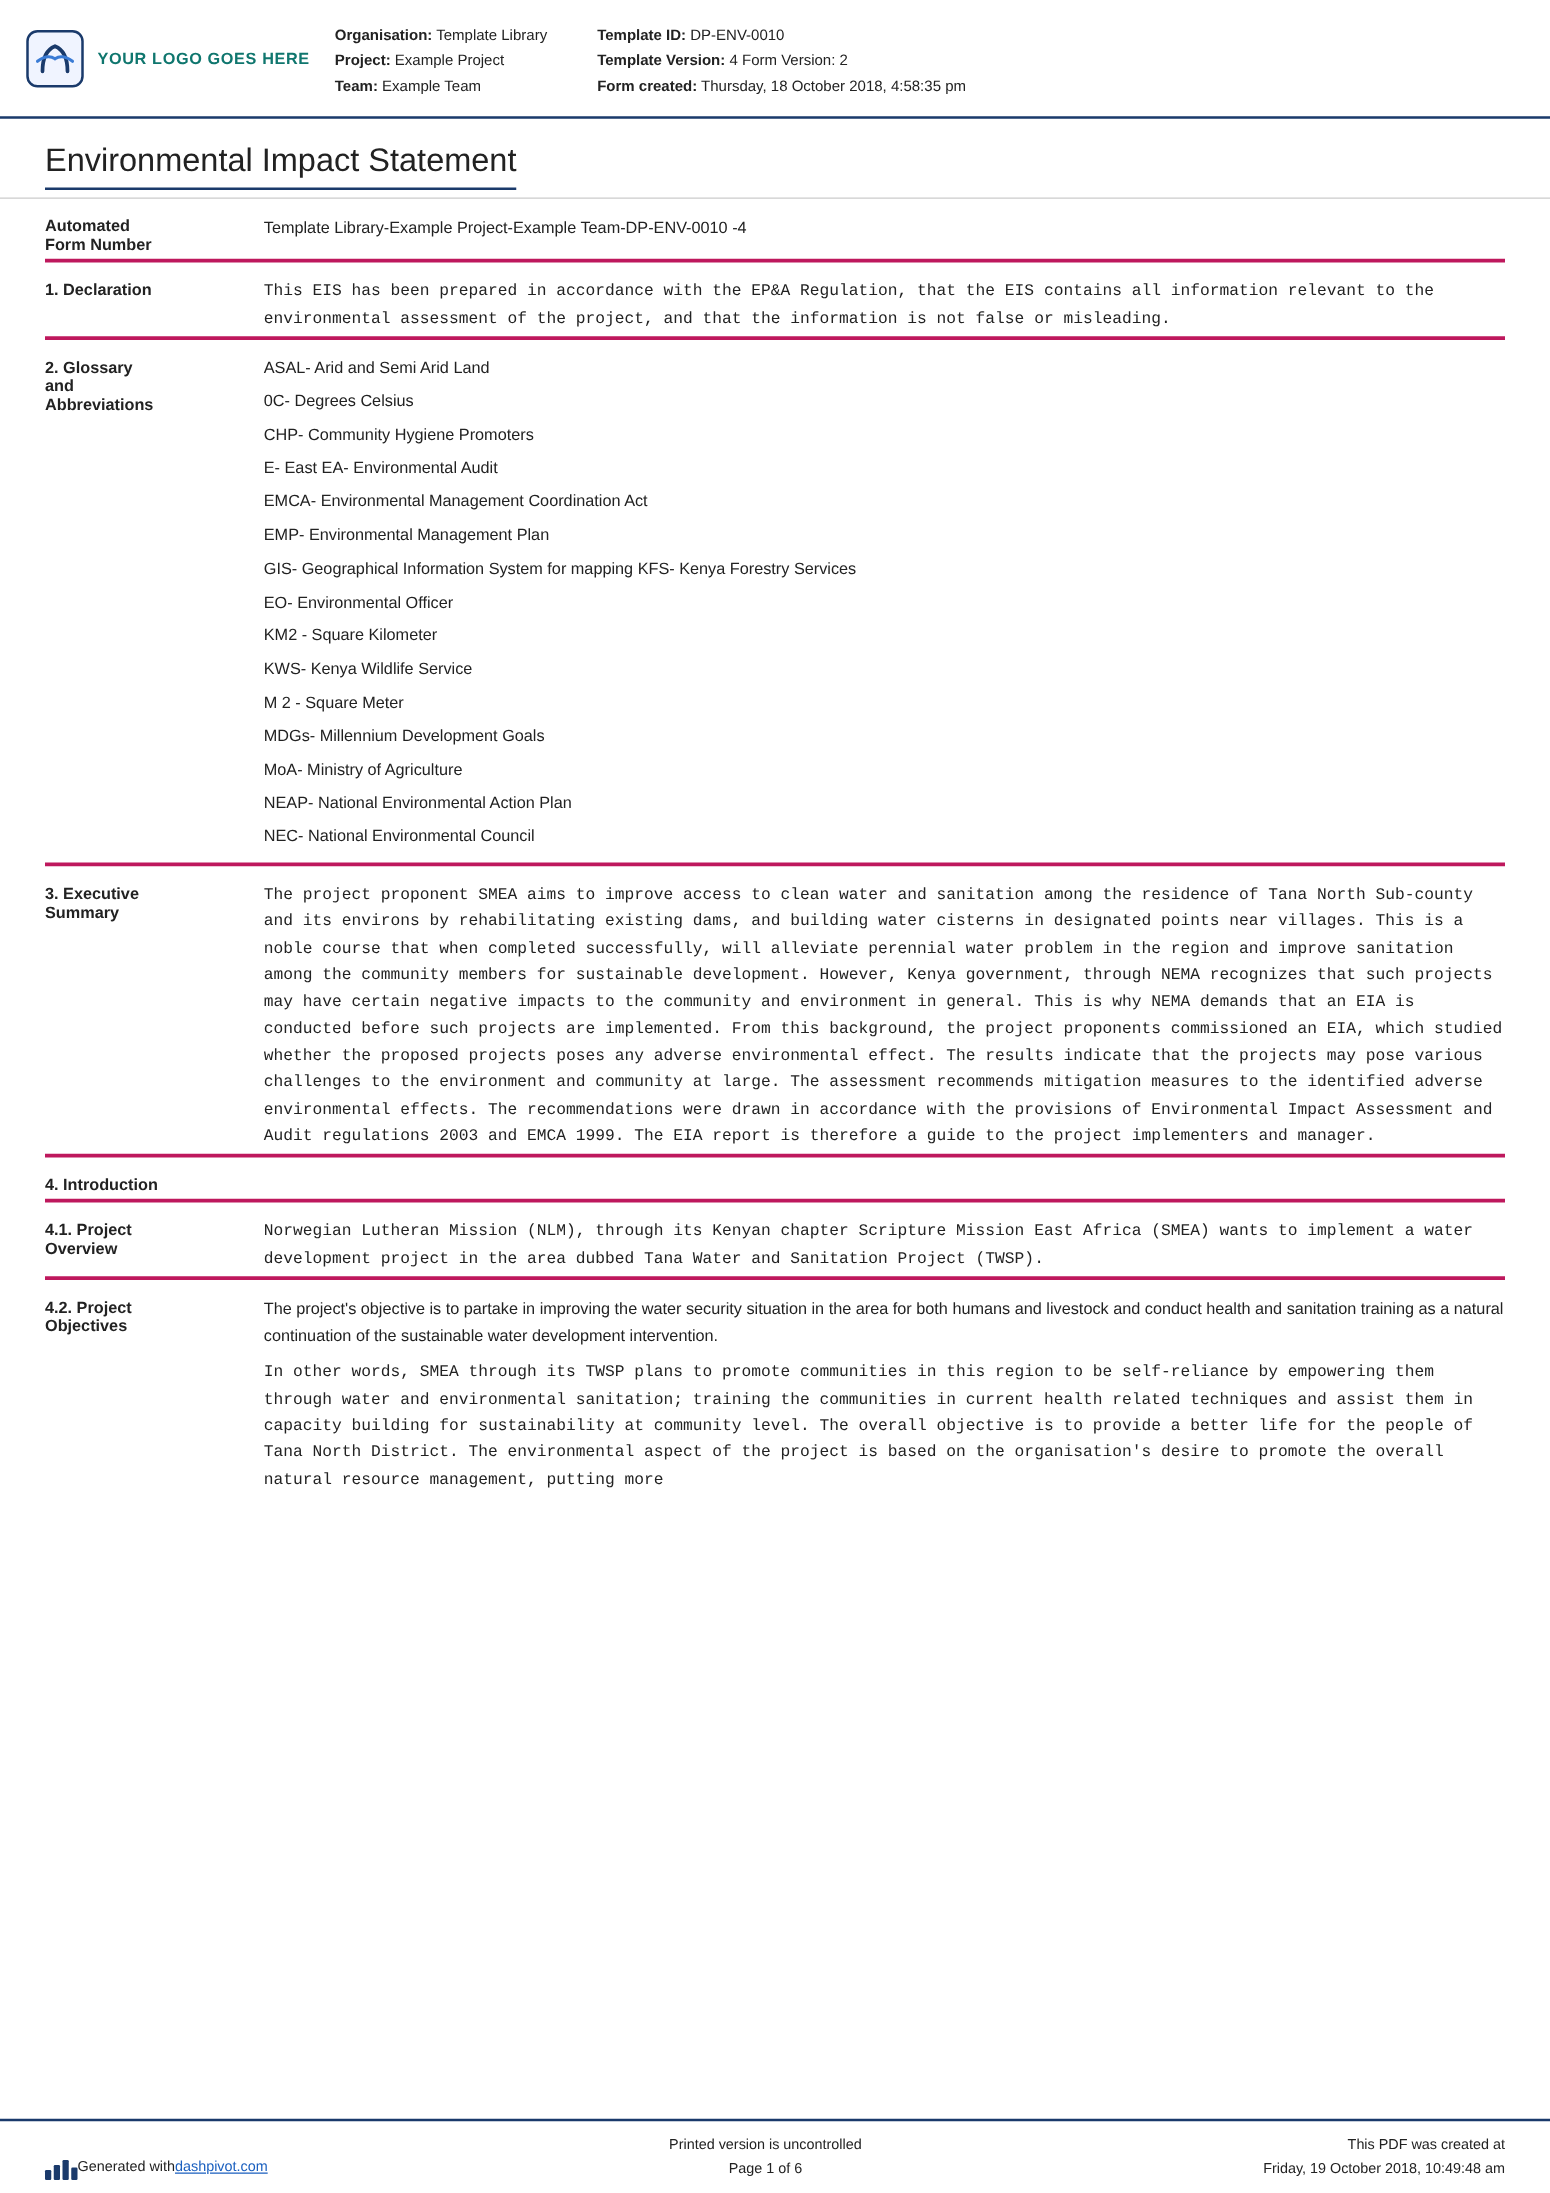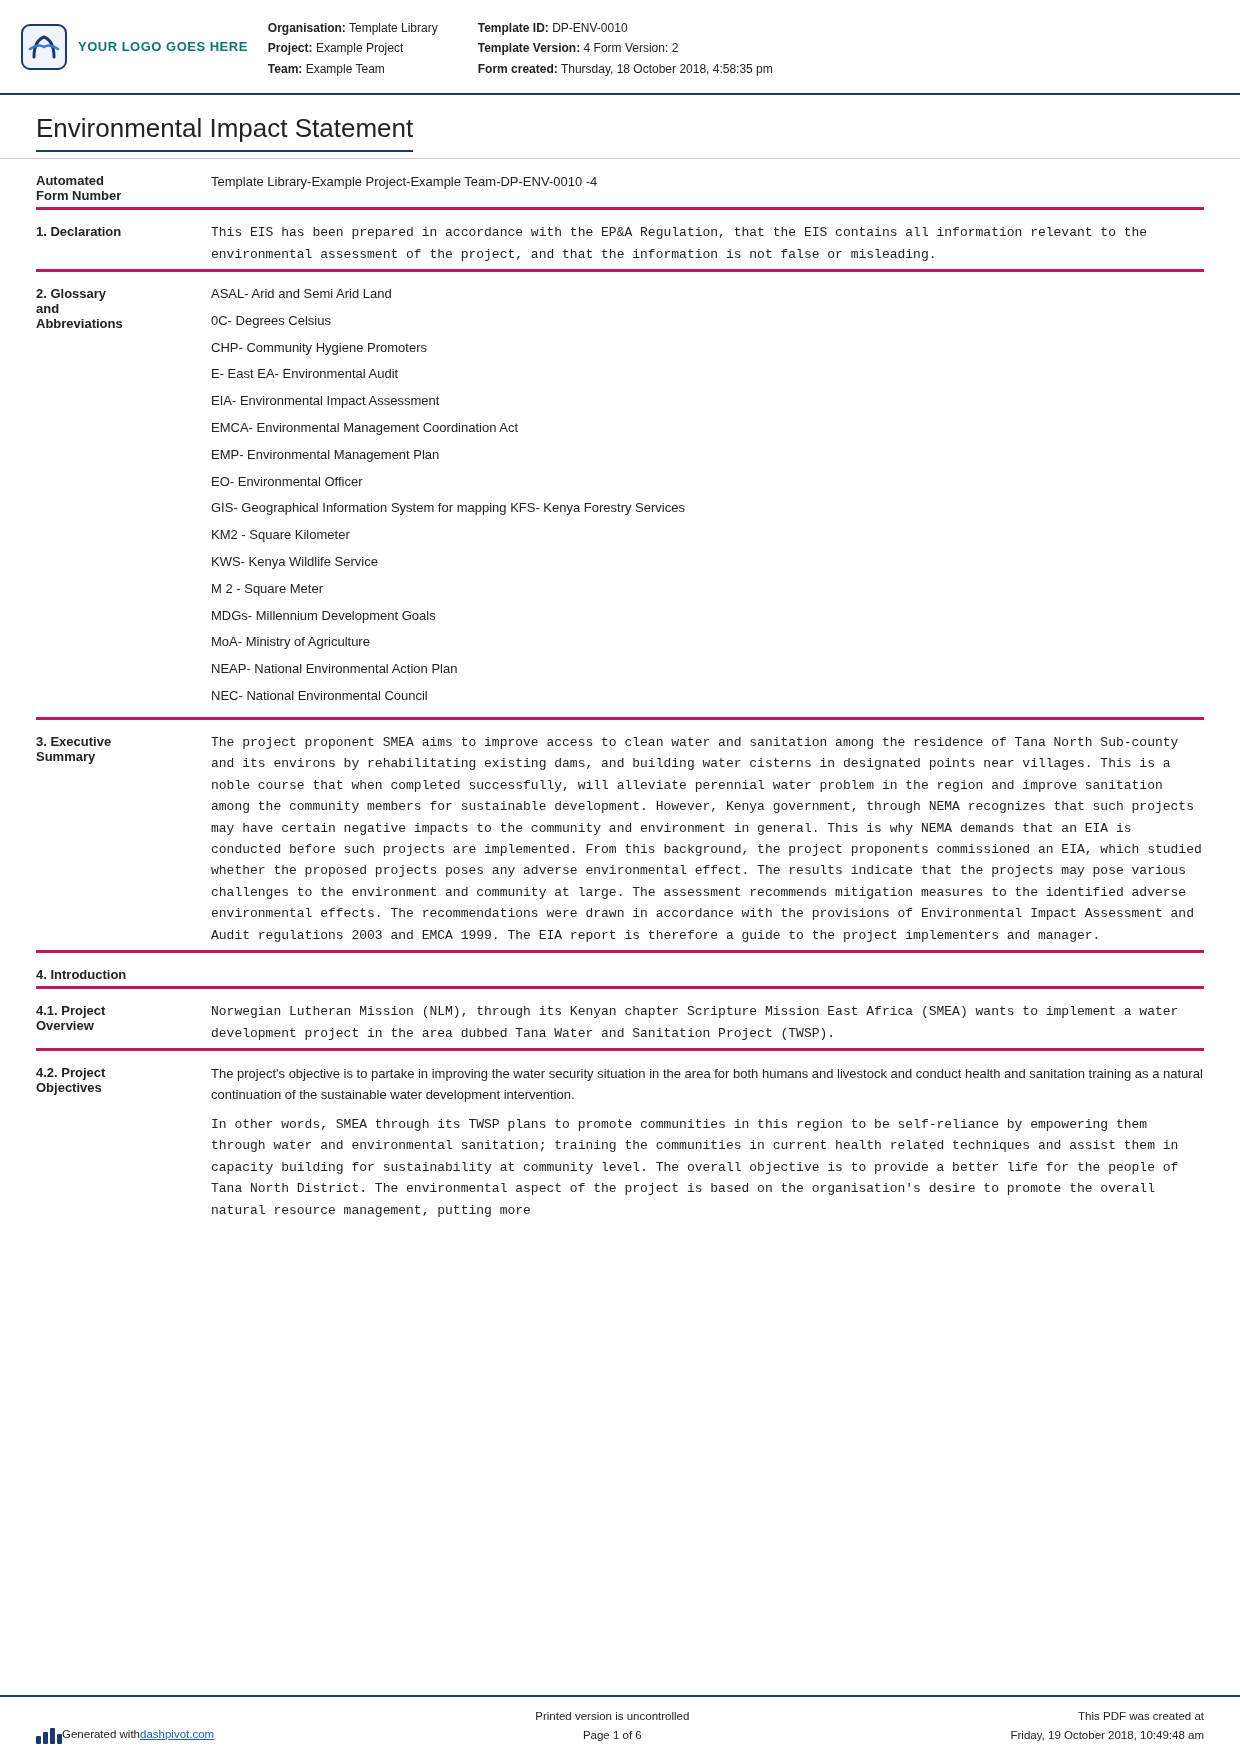--- a/index.html
+++ b/index.html
@@ -222,25 +222,24 @@
       <div class="section-label">
         <span style="white-space:pre-line;">2. Glossary
 and
 Abbreviations</span>
       </div>
       <div class="section-content" id="glossary-content">
       <div class="glossary-item">ASAL- Arid and Semi Arid Land</div>
           <div class="glossary-item">0C- Degrees Celsius</div>
           <div class="glossary-item">CHP- Community Hygiene Promoters</div>
           <div class="glossary-item">E- East EA- Environmental Audit</div>
-          <div class="glossary-item">EIA- Environmental Impact Assessment</div>
           <div class="glossary-item">EMCA- Environmental Management Coordination Act</div>
           <div class="glossary-item">EMP- Environmental Management Plan</div>
+          <div class="glossary-item">GIS- Geographical Information System for mapping KFS- Kenya Forestry Services</div>
           <div class="glossary-item">EO- Environmental Officer</div>
-          <div class="glossary-item">GIS- Geographical Information System for mapping KFS- Kenya Forestry Services</div>
           <div class="glossary-item">KM2 - Square Kilometer</div>
           <div class="glossary-item">KWS- Kenya Wildlife Service</div>
           <div class="glossary-item">M 2 - Square Meter</div>
           <div class="glossary-item">MDGs- Millennium Development Goals</div>
           <div class="glossary-item">MoA- Ministry of Agriculture</div>
           <div class="glossary-item">NEAP- National Environmental Action Plan</div>
           <div class="glossary-item">NEC- National Environmental Council</div>
         </div>
     </div>
 

